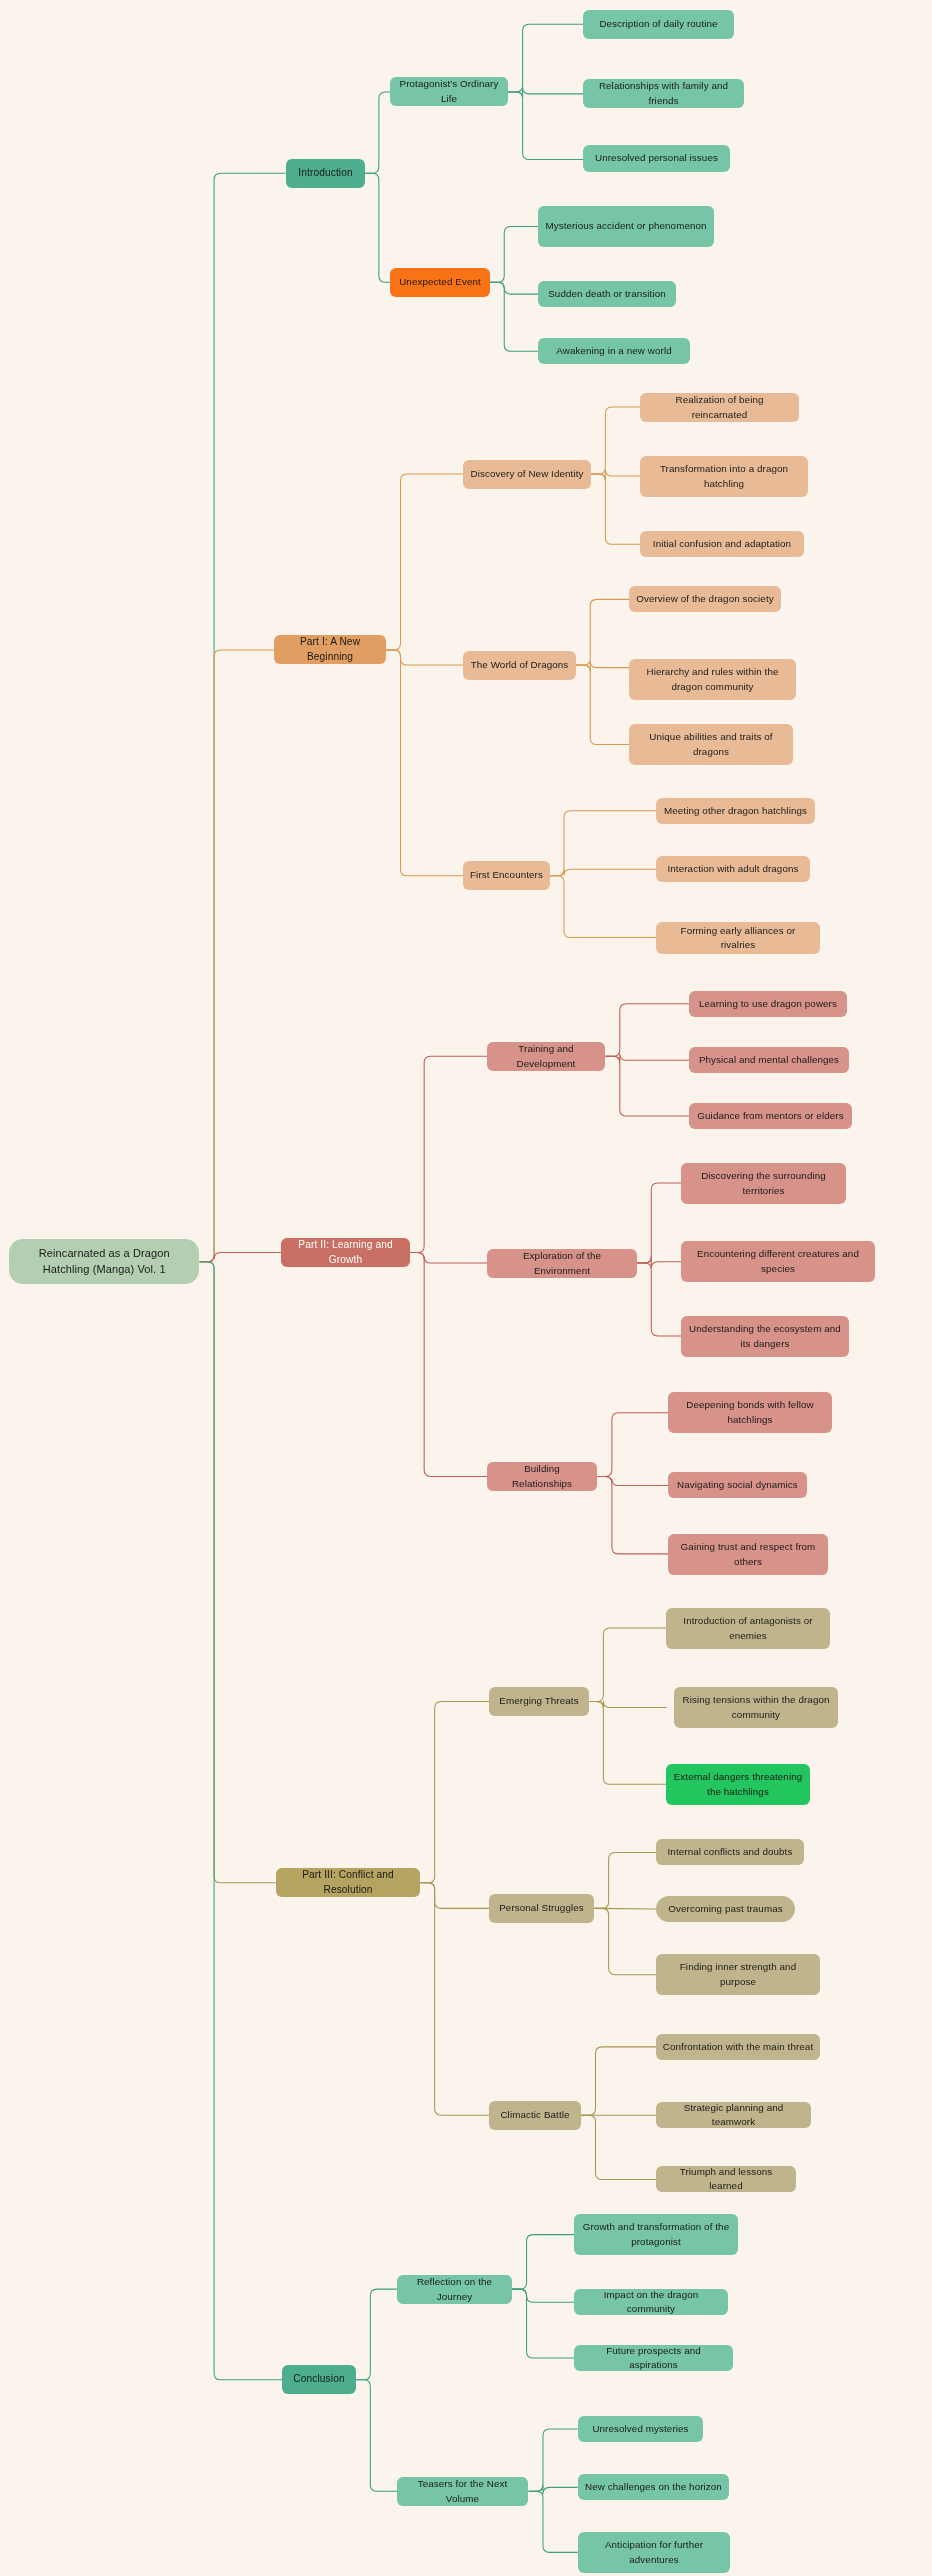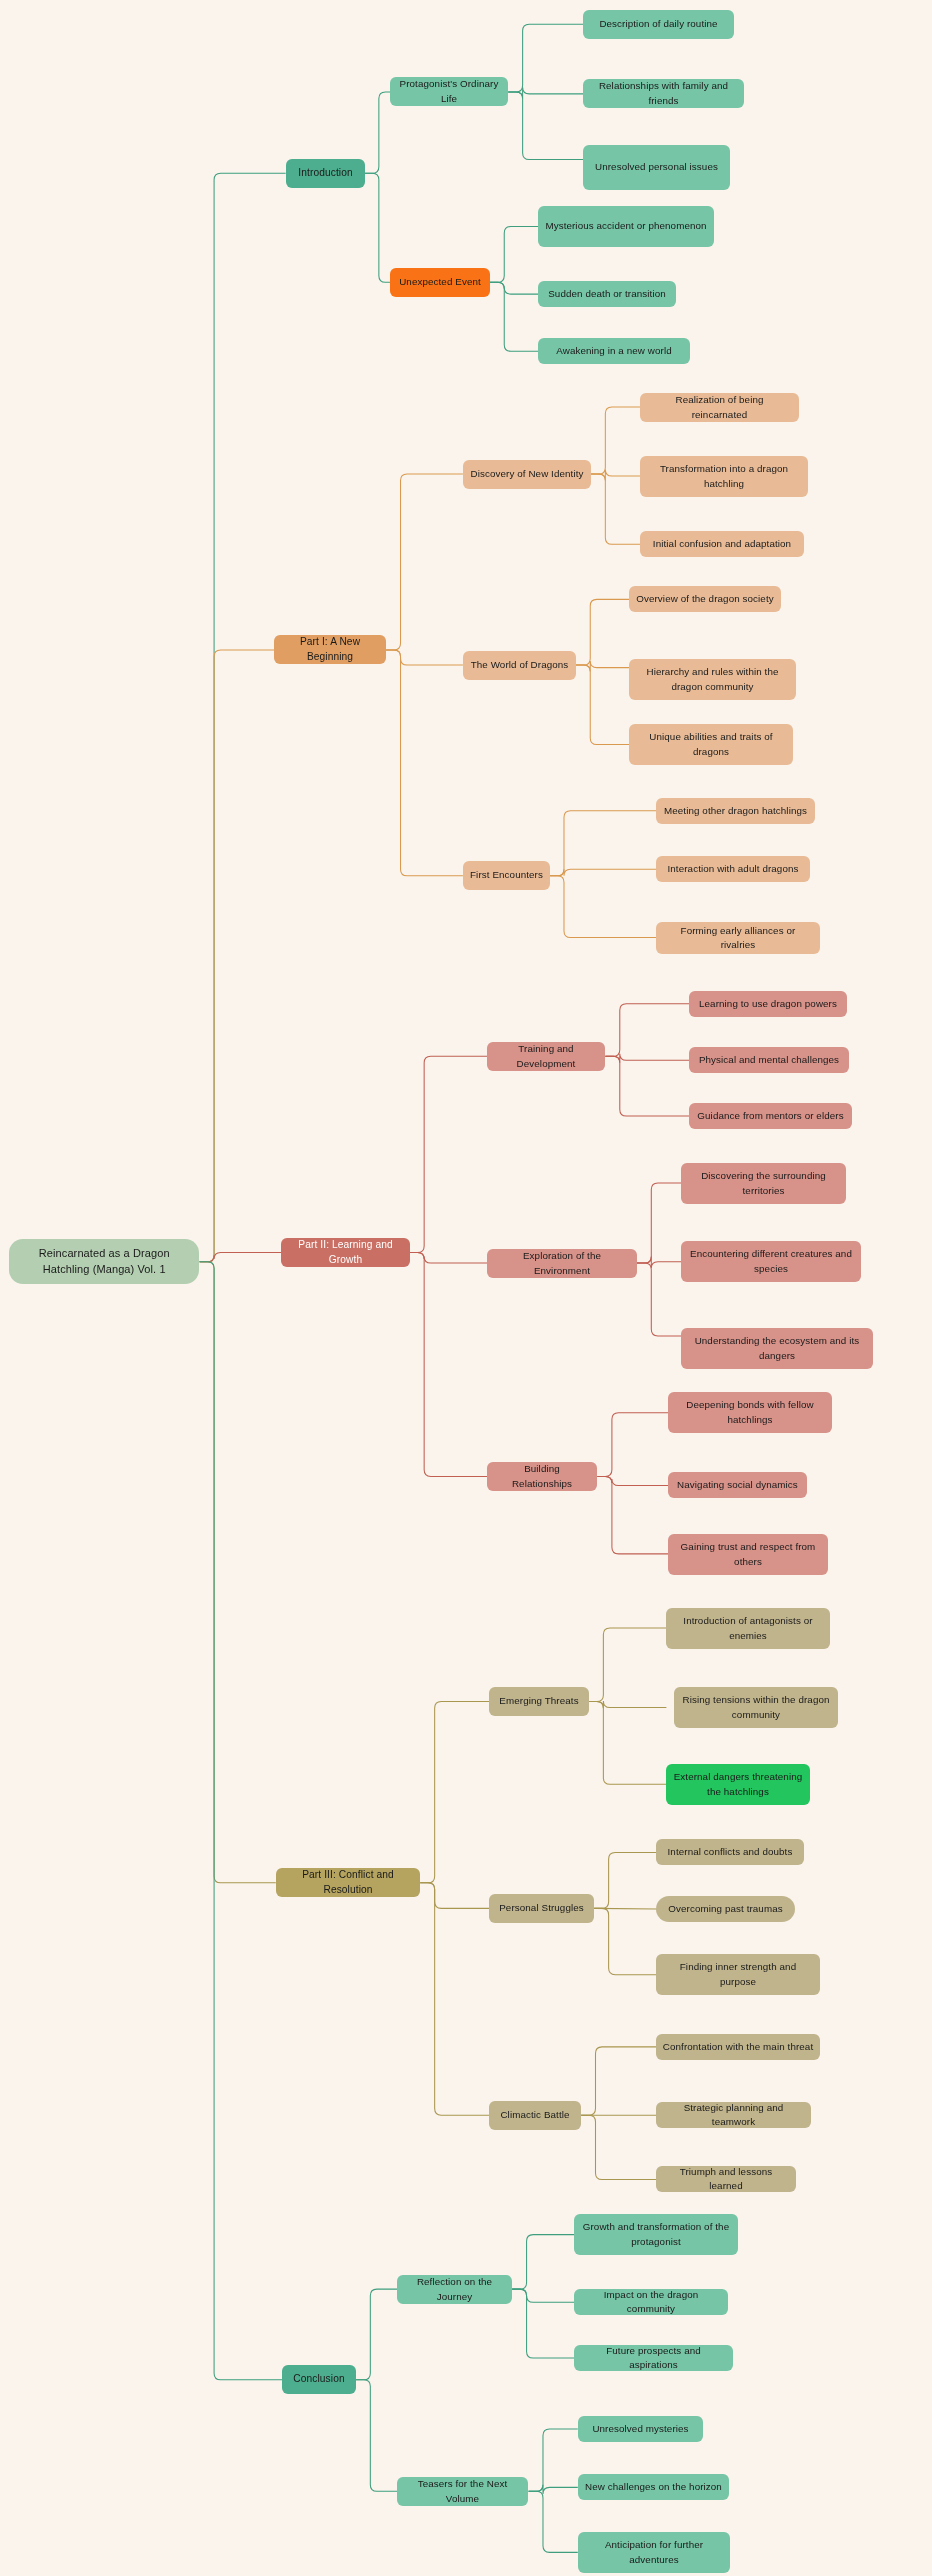--- a/index.html
+++ b/index.html
@@ -96,21 +96,21 @@
       <path d="M 805 3795 L 817 3795 Q 827 3795 827 3785 L 827 3710 Q 827 3700 837 3700 L 880 3700" fill="none" stroke="#3e9e7e" stroke-width="1.6"></path>
       <path d="M 805 3795 L 817 3795 Q 827 3795 827 3785 L 827 3799 Q 827 3789 837 3789 L 880 3789" fill="none" stroke="#3e9e7e" stroke-width="1.6"></path>
       <path d="M 805 3795 L 817 3795 Q 827 3795 827 3805 L 827 3878 Q 827 3888 837 3888 L 880 3888" fill="none" stroke="#3e9e7e" stroke-width="1.6"></path>
     </svg>
   <div id="nodes">
       <div class="node root" style="left: 9.2px; top: 1239px; width: 190px; height: 45px; background: rgb(179, 206, 176);">Reincarnated as a Dragon Hatchling (Manga) Vol. 1</div>
       <div class="node l1" style="left: 286px; top: 159px; width: 79px; height: 29px; background: rgb(76, 174, 142);">Introduction</div>
       <div class="node" style="left: 390px; top: 77px; width: 118px; height: 29px; background: rgb(118, 197, 166);">Protagonist's Ordinary Life</div>
       <div class="node" style="left: 583px; top: 9.8px; width: 151px; height: 29px; background: rgb(118, 197, 166);">Description of daily routine</div>
       <div class="node" style="left: 583px; top: 79px; width: 161px; height: 29px; background: rgb(118, 197, 166);">Relationships with family and friends</div>
-      <div class="node" style="left: 583px; top: 145px; width: 147px; height: 45px; background: rgb(118, 197, 166);">Unresolved personal issues</div>
+      <div class="node" style="left: 583px; top: 145px; width: 147px; height: 27px; background: rgb(118, 197, 166);">Unresolved personal issues</div>
       <div class="node" style="left: 390px; top: 268px; width: 100px; height: 29px; background: #f97316;">Unexpected Event</div>
       <div class="node" style="left: 538px; top: 206px; width: 176px; height: 41px; background: rgb(118, 197, 166);">Mysterious accident or phenomenon</div>
       <div class="node" style="left: 538px; top: 281px; width: 138px; height: 26px; background: rgb(118, 197, 166);">Sudden death or transition</div>
       <div class="node" style="left: 538px; top: 338px; width: 152px; height: 26px; background: rgb(118, 197, 166);">Awakening in a new world</div>
       <div class="node l1" style="left: 274px; top: 635px; width: 112px; height: 29px; background: rgb(224, 158, 98);">Part I: A New Beginning</div>
       <div class="node" style="left: 463px; top: 460px; width: 128px; height: 29px; background: rgb(232, 187, 150);">Discovery of New Identity</div>
       <div class="node" style="left: 640px; top: 393px; width: 159px; height: 29px; background: rgb(232, 187, 150);">Realization of being reincarnated</div>
       <div class="node" style="left: 640px; top: 456px; width: 168px; height: 41px; background: rgb(232, 187, 150);">Transformation into a dragon hatchling</div>
       <div class="node" style="left: 640px; top: 531px; width: 164px; height: 26px; background: rgb(232, 187, 150);">Initial confusion and adaptation</div>
       <div class="node" style="left: 463px; top: 651px; width: 113px; height: 29px; background: rgb(232, 187, 150);">The World of Dragons</div>
@@ -121,22 +121,22 @@
       <div class="node" style="left: 656px; top: 798px; width: 159px; height: 26px; background: rgb(232, 187, 150);">Meeting other dragon hatchlings</div>
       <div class="node" style="left: 656px; top: 856px; width: 154px; height: 26px; background: rgb(232, 187, 150);">Interaction with adult dragons</div>
       <div class="node" style="left: 656px; top: 922px; width: 164px; height: 31.5px; background: rgb(232, 187, 150);">Forming early alliances or rivalries</div>
       <div class="node l1 white-txt" style="left: 281px; top: 1238px; width: 129px; height: 29px; background: rgb(201, 111, 99); color: rgb(255, 255, 255);">Part II: Learning and Growth</div>
       <div class="node" style="left: 487px; top: 1042px; width: 118px; height: 29px; background: rgb(215, 146, 137);">Training and Development</div>
       <div class="node" style="left: 689px; top: 991px; width: 158px; height: 26px; background: rgb(215, 146, 137);">Learning to use dragon powers</div>
       <div class="node" style="left: 689px; top: 1047px; width: 160px; height: 26px; background: rgb(215, 146, 137);">Physical and mental challenges</div>
       <div class="node" style="left: 689px; top: 1103px; width: 163px; height: 26px; background: rgb(215, 146, 137);">Guidance from mentors or elders</div>
       <div class="node" style="left: 487px; top: 1249px; width: 150px; height: 29px; background: rgb(215, 146, 137);">Exploration of the Environment</div>
       <div class="node" style="left: 681px; top: 1163px; width: 165px; height: 41px; background: rgb(215, 146, 137);">Discovering the surrounding territories</div>
-      <div class="node" style="left: 681px; top: 1241px; width: 180px; height: 41px; background: rgb(215, 146, 137);">Encountering different creatures and species</div>
-      <div class="node" style="left: 681px; top: 1316px; width: 192px; height: 41px; background: rgb(215, 146, 137); margin-top: 12px;">Understanding the ecosystem and its dangers</div>
+      <div class="node" style="left: 681px; top: 1241px; width: 194px; height: 41px; background: rgb(215, 146, 137);">Encountering different creatures and species</div>
+      <div class="node" style="left: 681px; top: 1316px; width: 168px; height: 41px; background: rgb(215, 146, 137);">Understanding the ecosystem and its dangers</div>
       <div class="node" style="left: 487px; top: 1462px; width: 110px; height: 29px; background: rgb(215, 146, 137);">Building Relationships</div>
       <div class="node" style="left: 668px; top: 1392px; width: 164px; height: 41px; background: rgb(215, 146, 137);">Deepening bonds with fellow hatchlings</div>
       <div class="node" style="left: 668px; top: 1472px; width: 139px; height: 26px; background: rgb(215, 146, 137);">Navigating social dynamics</div>
       <div class="node" style="left: 668px; top: 1534px; width: 160px; height: 41px; background: rgb(215, 146, 137);">Gaining trust and respect from others</div>
       <div class="node l1" style="left: 276px; top: 1868px; width: 144px; height: 29px; background: rgb(181, 164, 95);">Part III: Conflict and Resolution</div>
       <div class="node" style="left: 489px; top: 1687px; width: 100px; height: 29px; background: rgb(192, 180, 140);">Emerging Threats</div>
       <div class="node" style="left: 666px; top: 1608px; width: 164px; height: 41px; background: rgb(192, 180, 140);">Introduction of antagonists or enemies</div>
       <div class="node" style="left: 666px; top: 1687px; width: 164px; height: 41px; background: rgb(192, 180, 140); margin-left: 8px;">Rising tensions within the dragon community</div>
       <div class="node" style="left: 666px; top: 1764px; width: 144px; height: 41px; background: #22c55e;">External dangers threatening the hatchlings</div>
       <div class="node" style="left: 489px; top: 1894px; width: 105px; height: 29px; background: rgb(192, 180, 140);">Personal Struggles</div>

